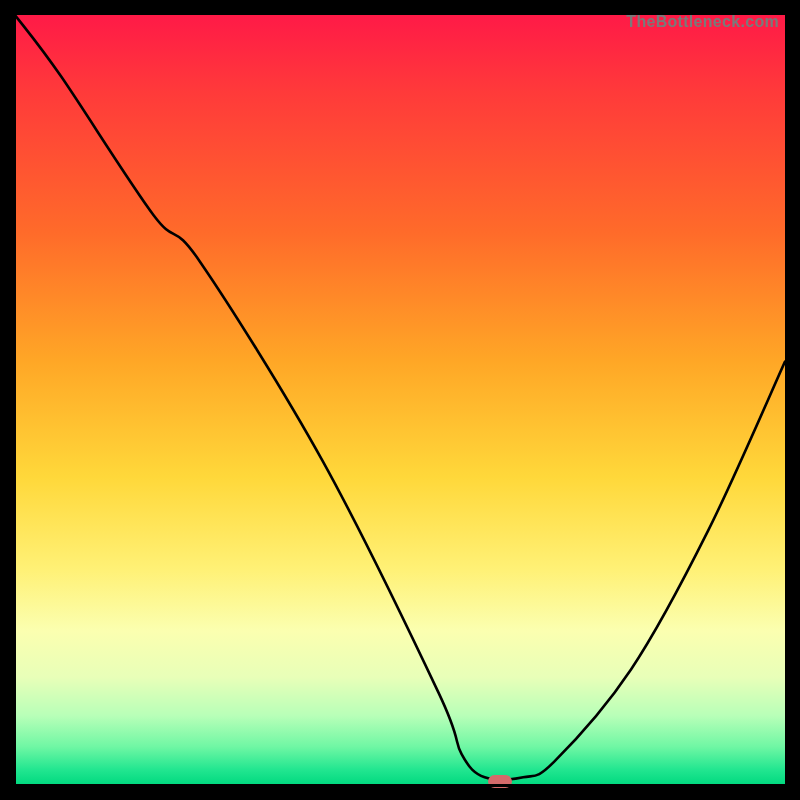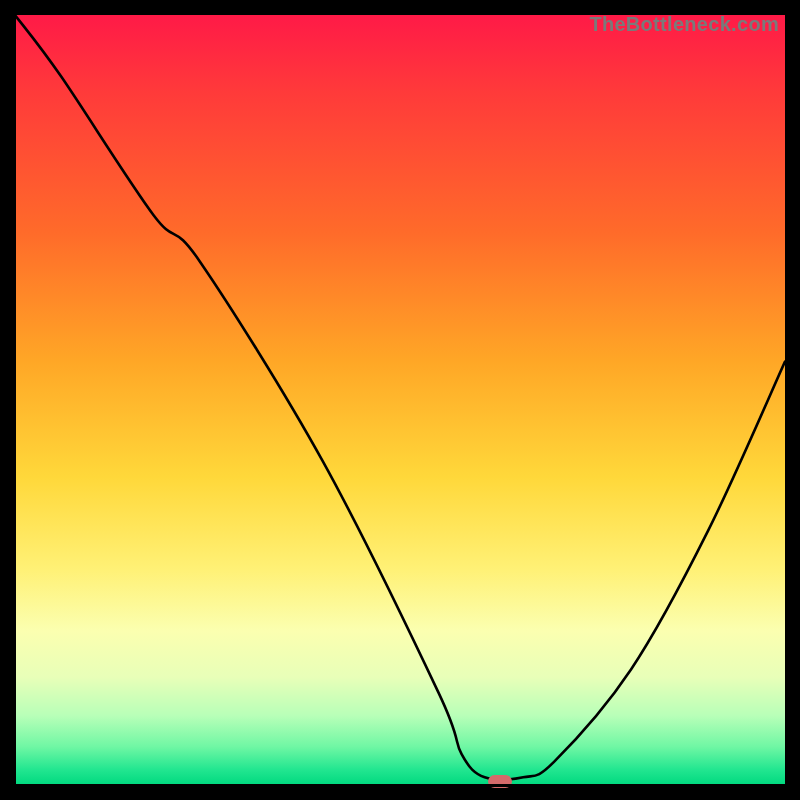--- a/index.html
+++ b/index.html
@@ -63,21 +63,21 @@
     left: 0;
     top: 0;
     width: 770px;
     height: 770px;
   }
   .watermark {
     position: absolute;
     top: -2px;
     right: 6px;
     color: #7a7a7a;
-    font-size: 20px;
+    font-size: 16px;
     font-weight: 600;
     letter-spacing: 0.3px;
     user-select: none;
   }
   .marker {
     position: absolute;
     width: 24px;
     height: 13px;
     background: #d46a6a;
     border-radius: 7px;

